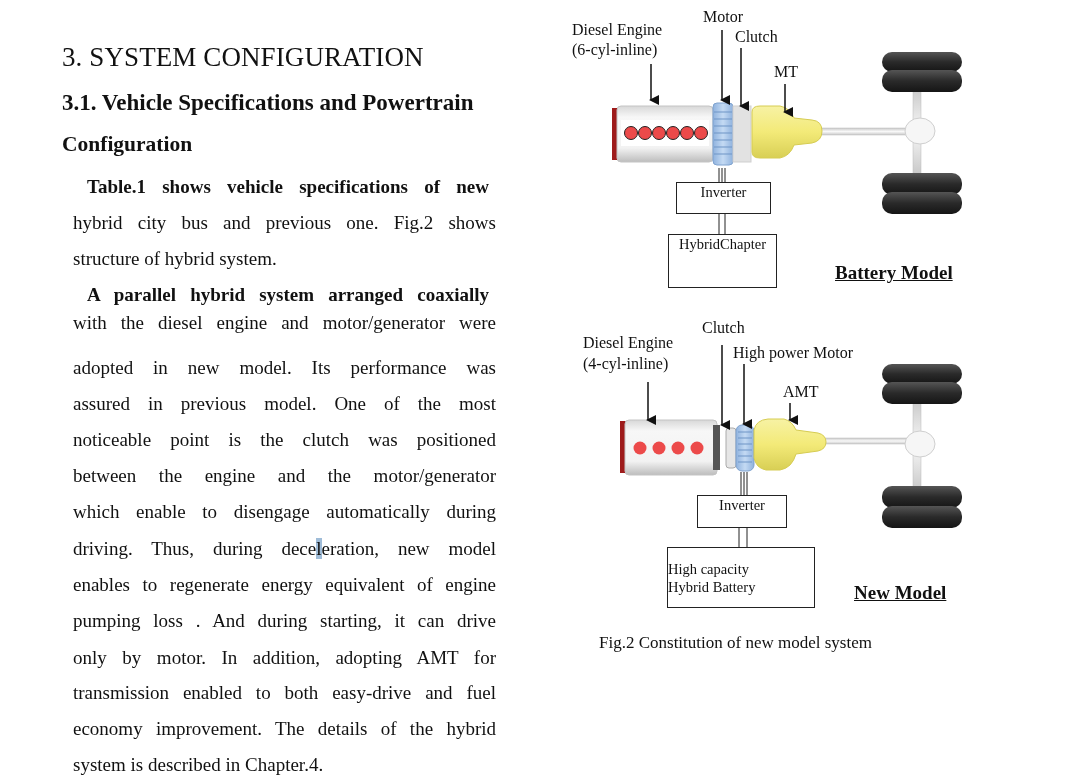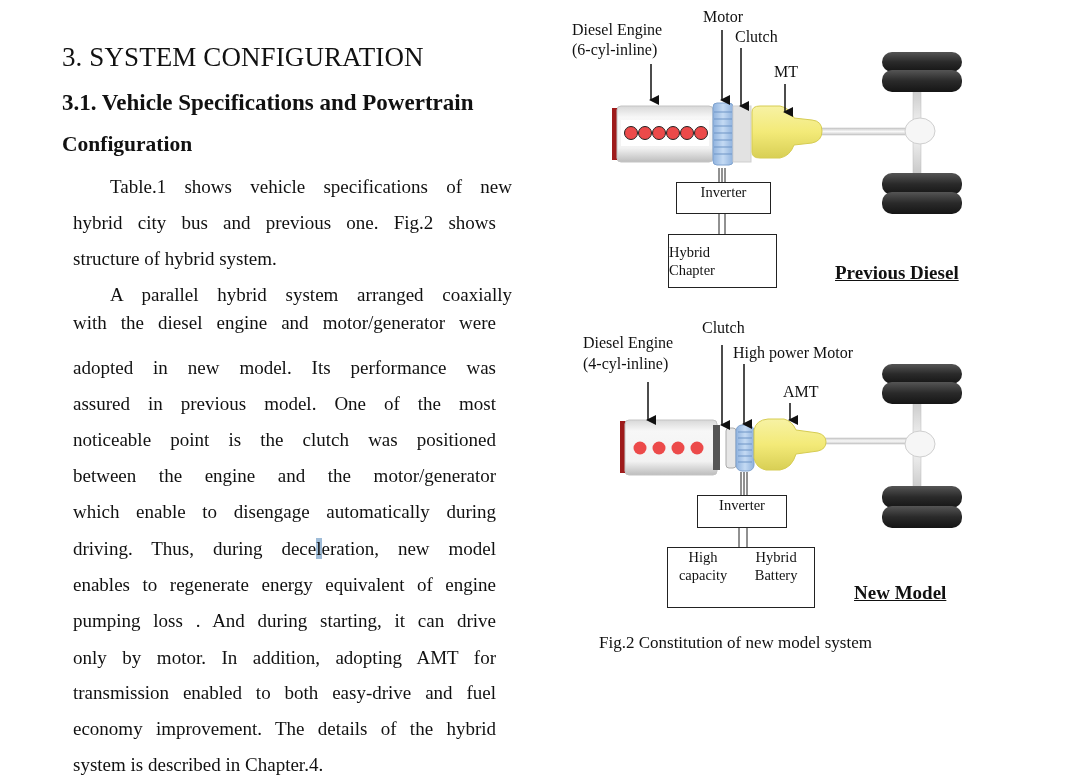--- a/index.html
+++ b/index.html
@@ -7,21 +7,21 @@
          font-family:"Liberation Serif","DejaVu Serif",serif; color:#111; }
   .abs { position:absolute; }
 
   
   #h1 { left:62px; top:42px; font-size:27px; font-weight:normal; letter-spacing:0.1px; white-space:nowrap; }
   #h2a { left:62px; top:90px; font-size:23px; font-weight:bold; white-space:nowrap; }
   #h2b { left:62px; top:132px; font-size:21.5px; font-weight:bold; white-space:nowrap; }
   .line { position:absolute; left:73px; width:423px; font-size:19px; line-height:22px;
           text-align:justify; text-align-last:justify; white-space:nowrap; }
   .line.last { text-align-last:left; }
-  .line.indent { left:110px; width:402px; }
+  .line.indent { left:87px; width:402px;font-weight:bold; }
   .hl { background:#9fbcd8; }
 
   
   .lbl { position:absolute; font-size:16px; line-height:20px; white-space:nowrap; color:#111; }
   .box { position:absolute; border:1.3px solid #222; background:#fff; font-size:14.5px;
          line-height:18px; text-align:center; display:flex; align-items:flex-start; justify-content:center; }
   .model { position:absolute; font-size:19px; font-weight:bold; text-decoration:underline; white-space:nowrap; }
   #caption { left:599px; top:633px; font-size:17px; white-space:nowrap; }
   svg { position:absolute; left:0; top:0; }
 </style>
@@ -202,34 +202,34 @@
 </svg>
 
 <div class="lbl" style="left:572px;top:20px">Diesel Engine</div>
 <div class="lbl" style="left:572px;top:40px">(6-cyl-inline)</div>
 <div class="lbl" style="left:703px;top:7px">Motor</div>
 <div class="lbl" style="left:735px;top:27px">Clutch</div>
 <div class="lbl" style="left:774px;top:62px">MT</div>
 <div class="box" style="left:676px;top:182px;width:93px;height:30px">
   <span>Inverter</span>
 </div>
-<div class="box" style="left:668px;top:234px;width:107px;height:52px;flex-direction:column">
+<div class="box" style="left:668px;top:234px;width:107px;height:52px;flex-direction:row">
   <span>Hybrid</span>
   <span>Chapter</span>
 </div>
-<div class="model" style="left:835px;top:262px">Previous Diesel</div>
+<div class="model" style="left:835px;top:262px">Battery Model</div>
 
 <div class="lbl" style="left:583px;top:333px">Diesel Engine</div>
 <div class="lbl" style="left:583px;top:354px">(4-cyl-inline)</div>
 <div class="lbl" style="left:702px;top:318px">Clutch</div>
 <div class="lbl" style="left:733px;top:343px">High power Motor</div>
 <div class="lbl" style="left:783px;top:382px">AMT</div>
 <div class="box" style="left:697px;top:495px;width:88px;height:31px">
   <span>Inverter</span>
 </div>
-<div class="box" style="left:667px;top:547px;width:146px;height:59px;flex-direction:row">
+<div class="box" style="left:667px;top:547px;width:146px;height:59px;flex-direction:column">
   <span>High capacity</span>
   <span>Hybrid Battery</span>
 </div>
 <div class="model" style="left:854px;top:582px">New Model</div>
 
 <div id="caption" class="abs">Fig.2 Constitution of new model system</div>
 </div>
 
 </body></html>

